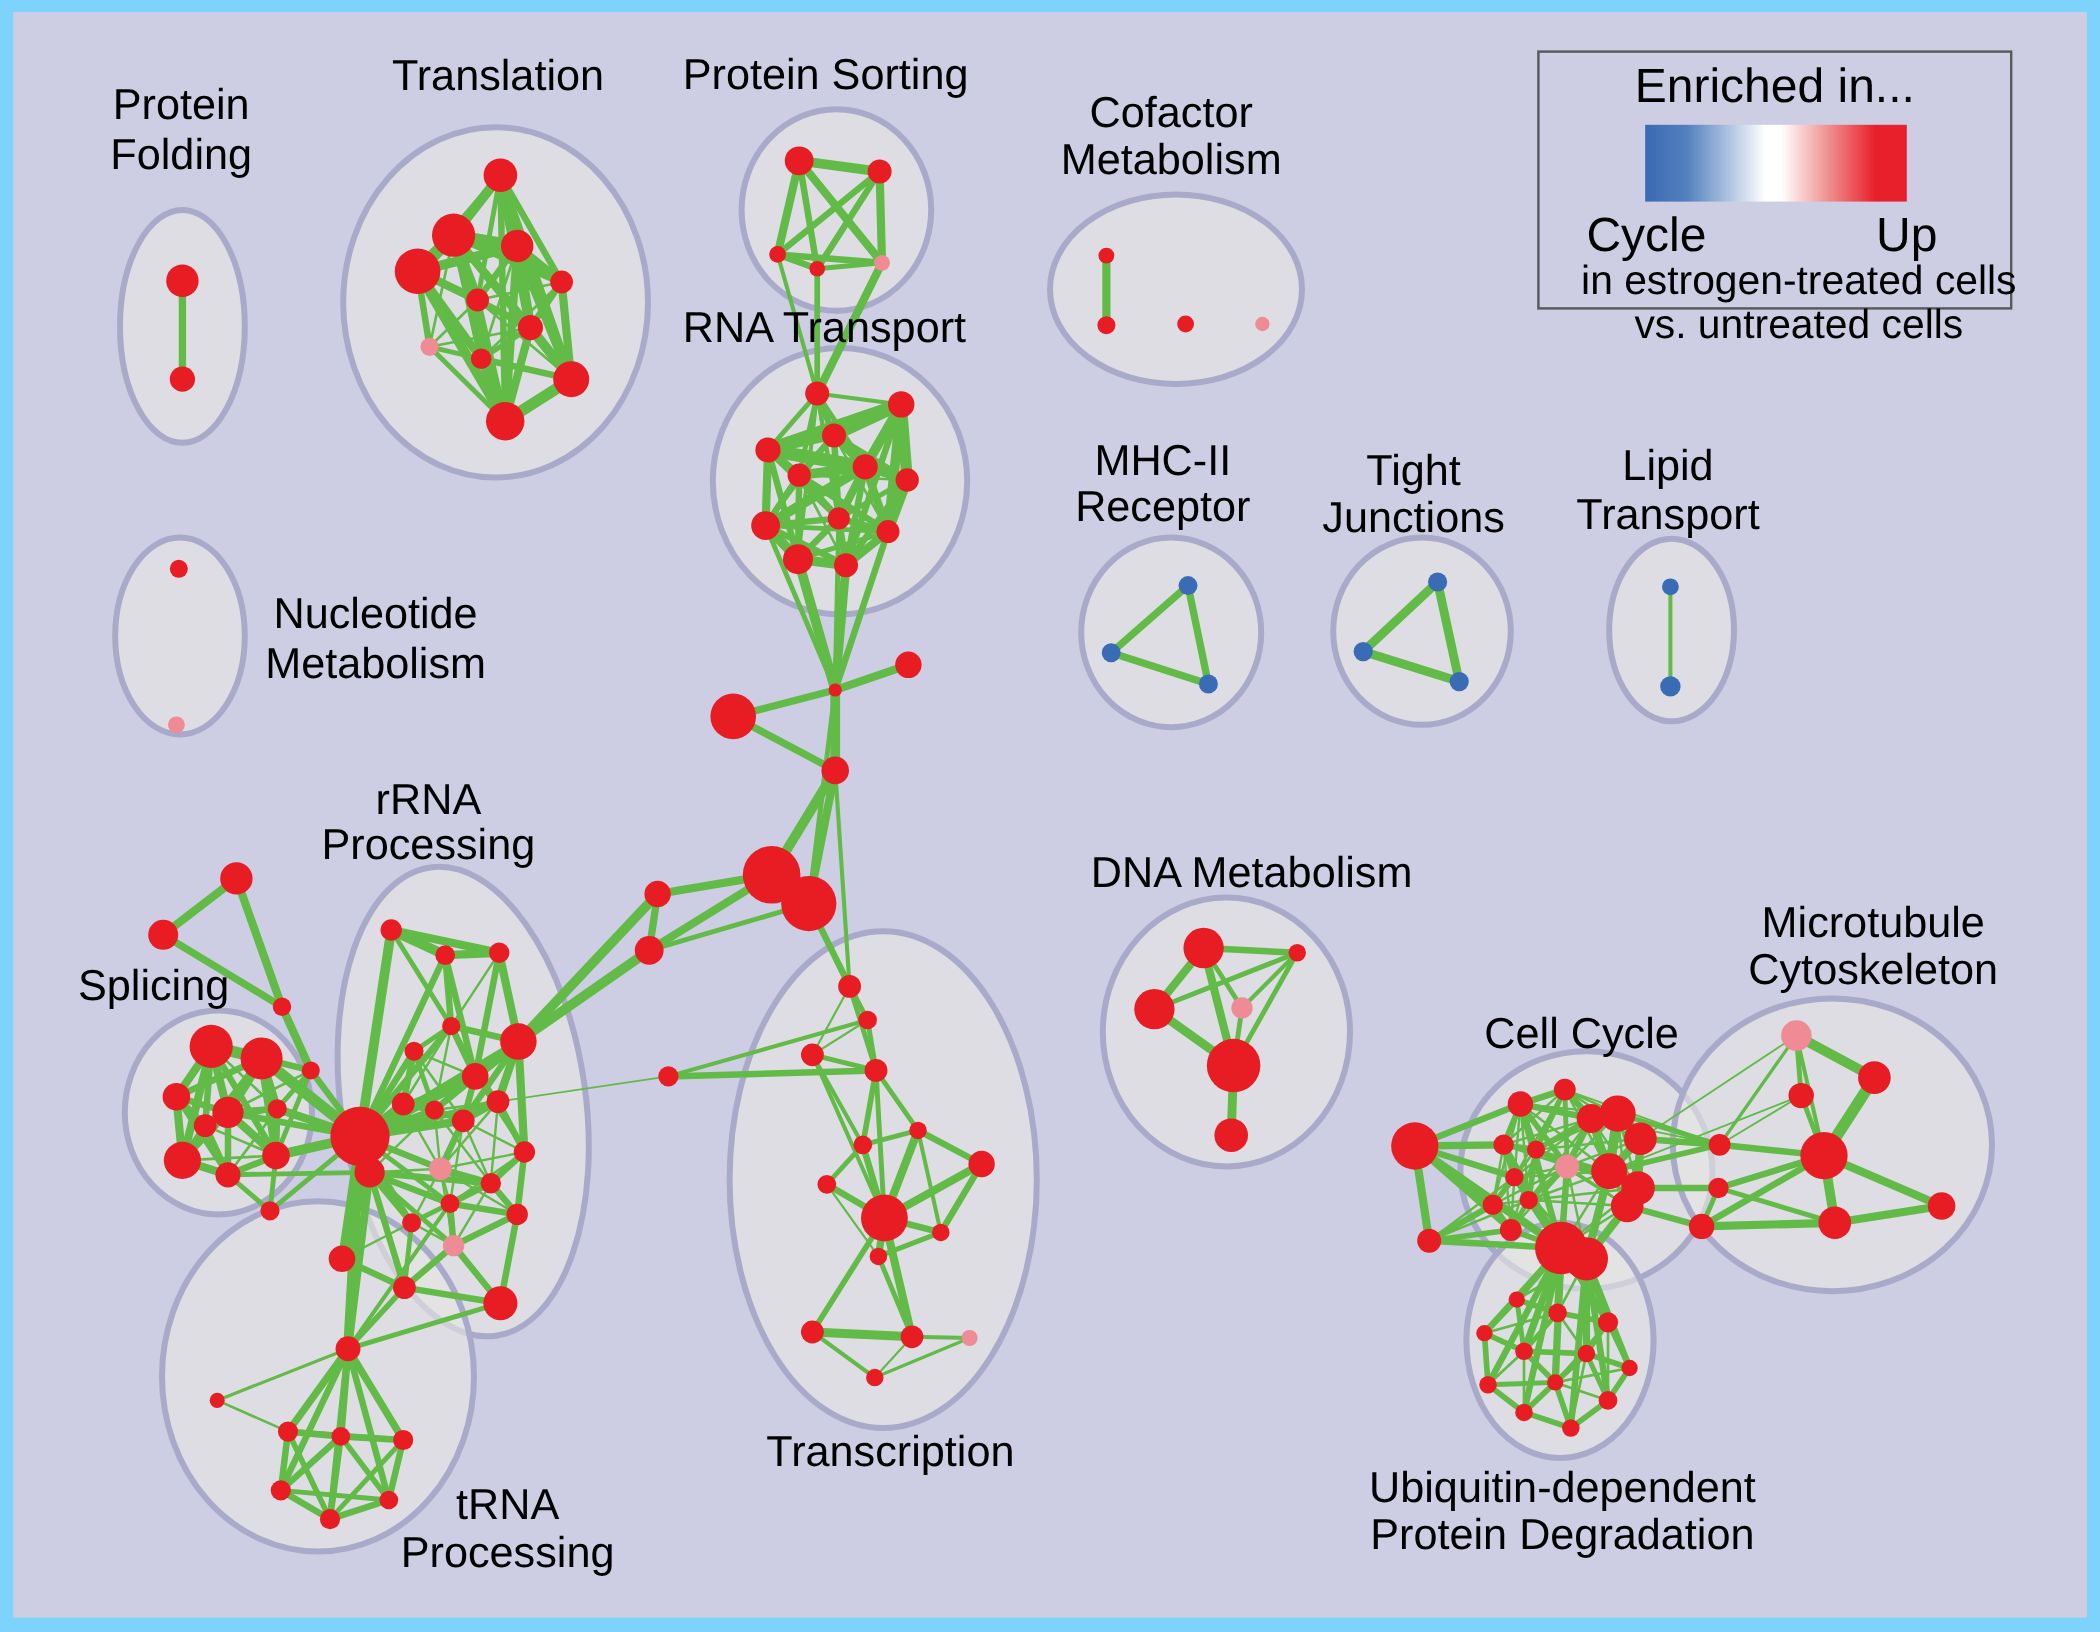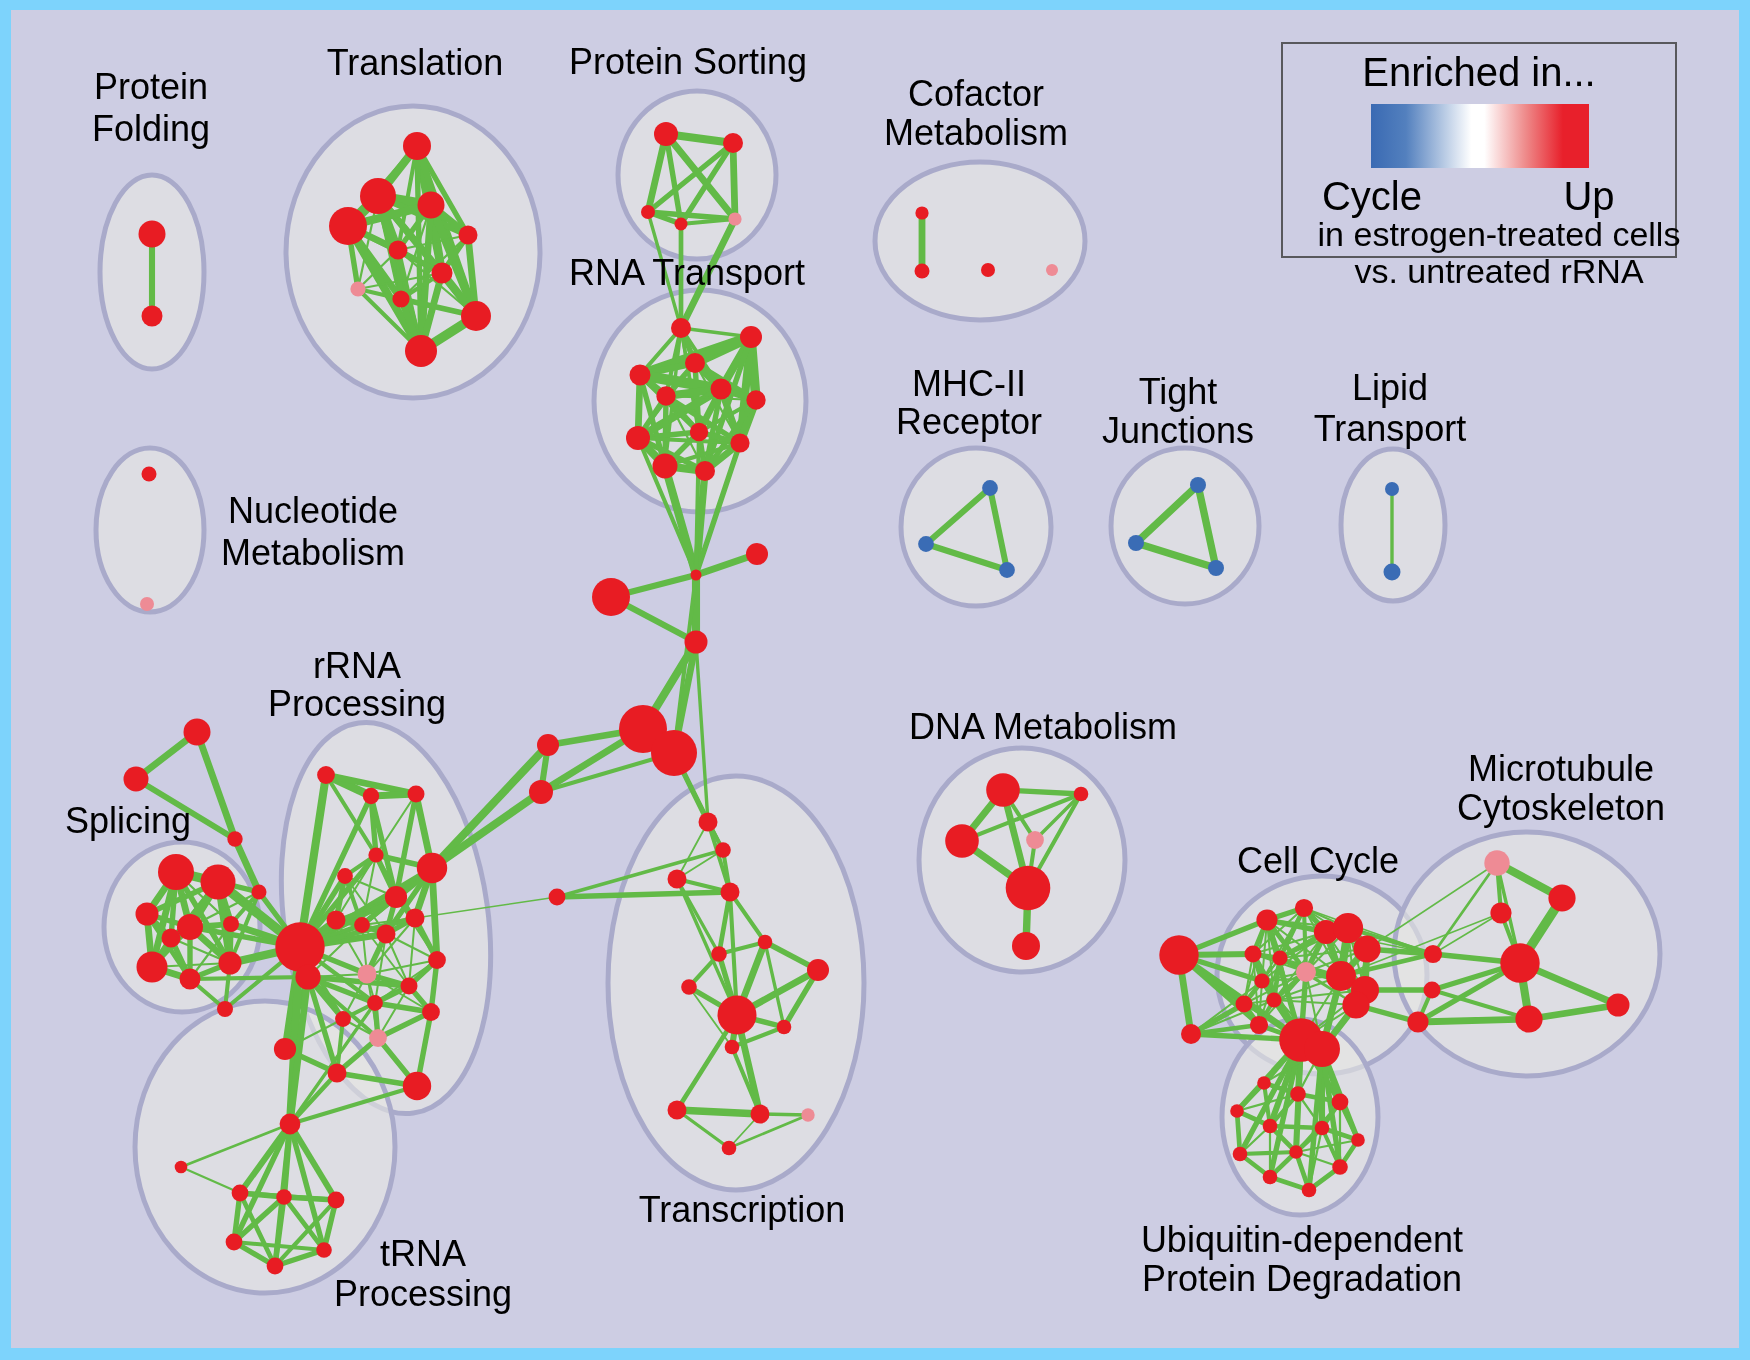--- a/index.html
+++ b/index.html
@@ -760,15 +760,15 @@
         <text x="1302" y="1252" text-anchor="middle" font-size="36" fill="#000000">Ubiquitin-dependent</text>
         <text x="1302" y="1291" text-anchor="middle" font-size="36" fill="#000000">Protein Degradation</text>
       </g>
     </svg>
   <div class="legend" id="legend" style="left: 1281px; top: 42px; width: 396px; height: 216px; border: 2.5px solid rgb(88, 88, 92);">
     <div class="legend-title" id="legend-title" style="font-size: 40px; margin-top: 6px;">Enriched in...</div>
     <div class="legend-bar" id="legend-bar" style="left: 88px; top: 60px; width: 218px; height: 64px; background: linear-gradient(to right, rgb(58, 106, 179) 0%, rgb(83, 128, 190) 16%, rgb(255, 255, 255) 46%, rgb(255, 255, 255) 52%, rgb(238, 138, 138) 71%, rgb(232, 32, 43) 88%);"></div>
     <div class="legend-axis" id="legend-down" style="font-size: 40px; top: 129.8px; left: 89px; transform: translateX(-50%);">Cycle</div>
     <div class="legend-axis" id="legend-up" style="font-size: 40px; top: 130px; left: 306px; transform: translateX(-50%);">Up</div>
     <div class="legend-sub" id="legend-sub1" style="font-size: 34px; line-height: 34px; top: 173.48px;">in estrogen-treated cells</div>
-    <div class="legend-sub" id="legend-sub2" style="font-size: 34px; line-height: 34px; top: 210.48px;">vs. untreated rRNA</div>
+    <div class="legend-sub" id="legend-sub2" style="font-size: 34px; line-height: 34px; top: 210.48px;">vs. untreated cells</div>
   </div>
 </div>
 
 </body></html>

